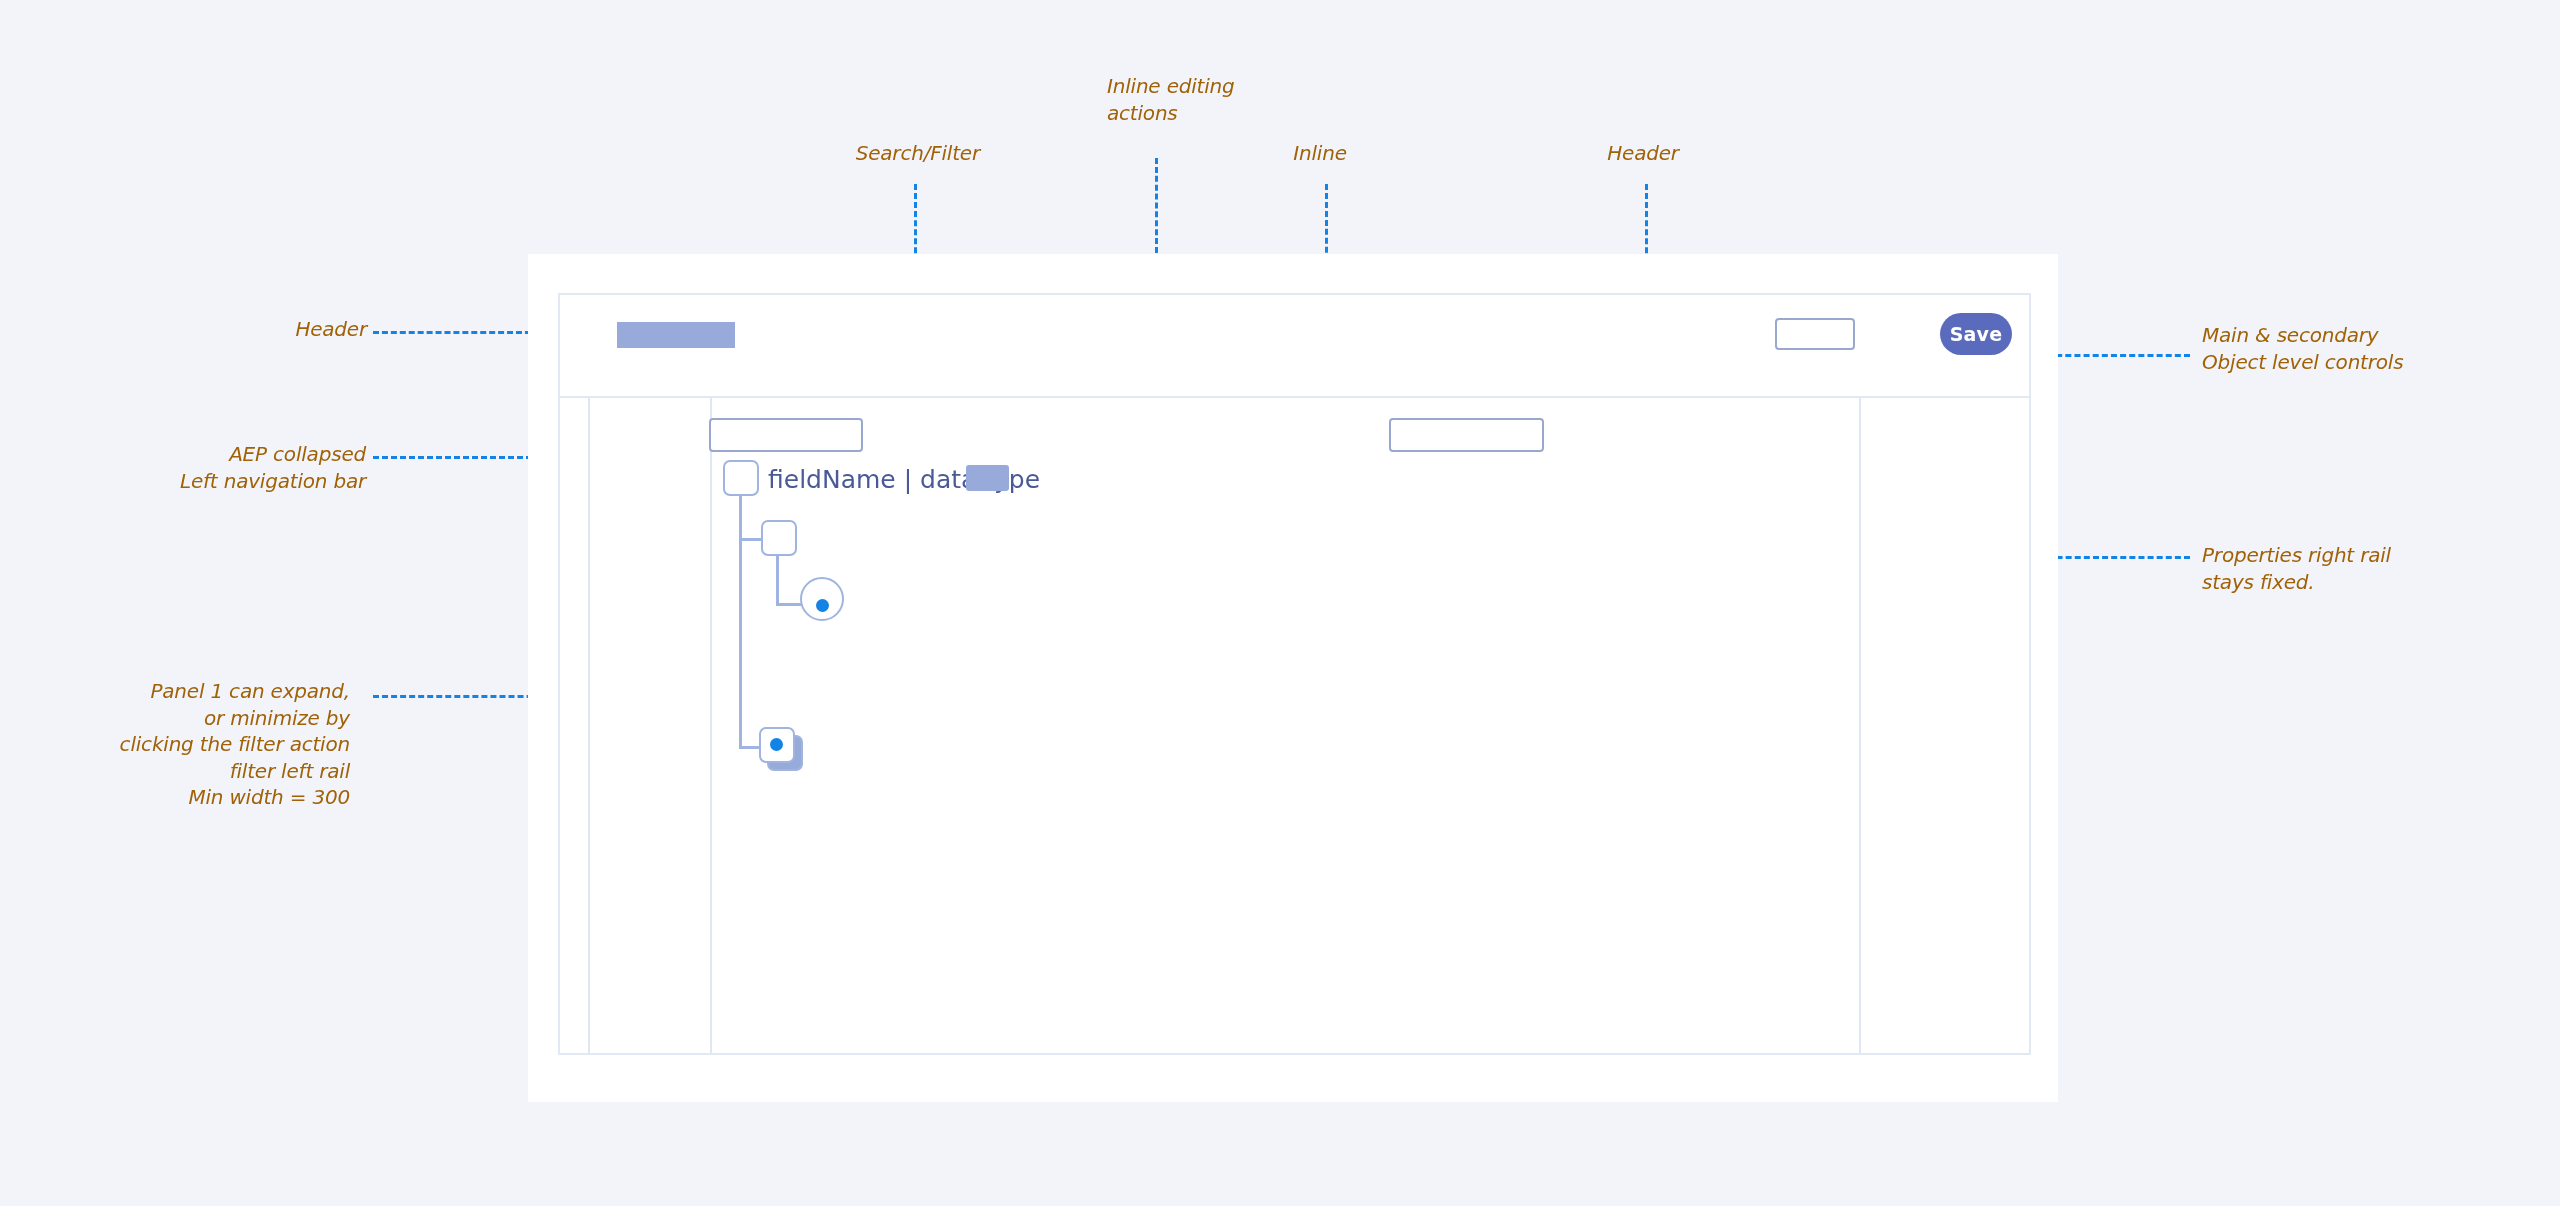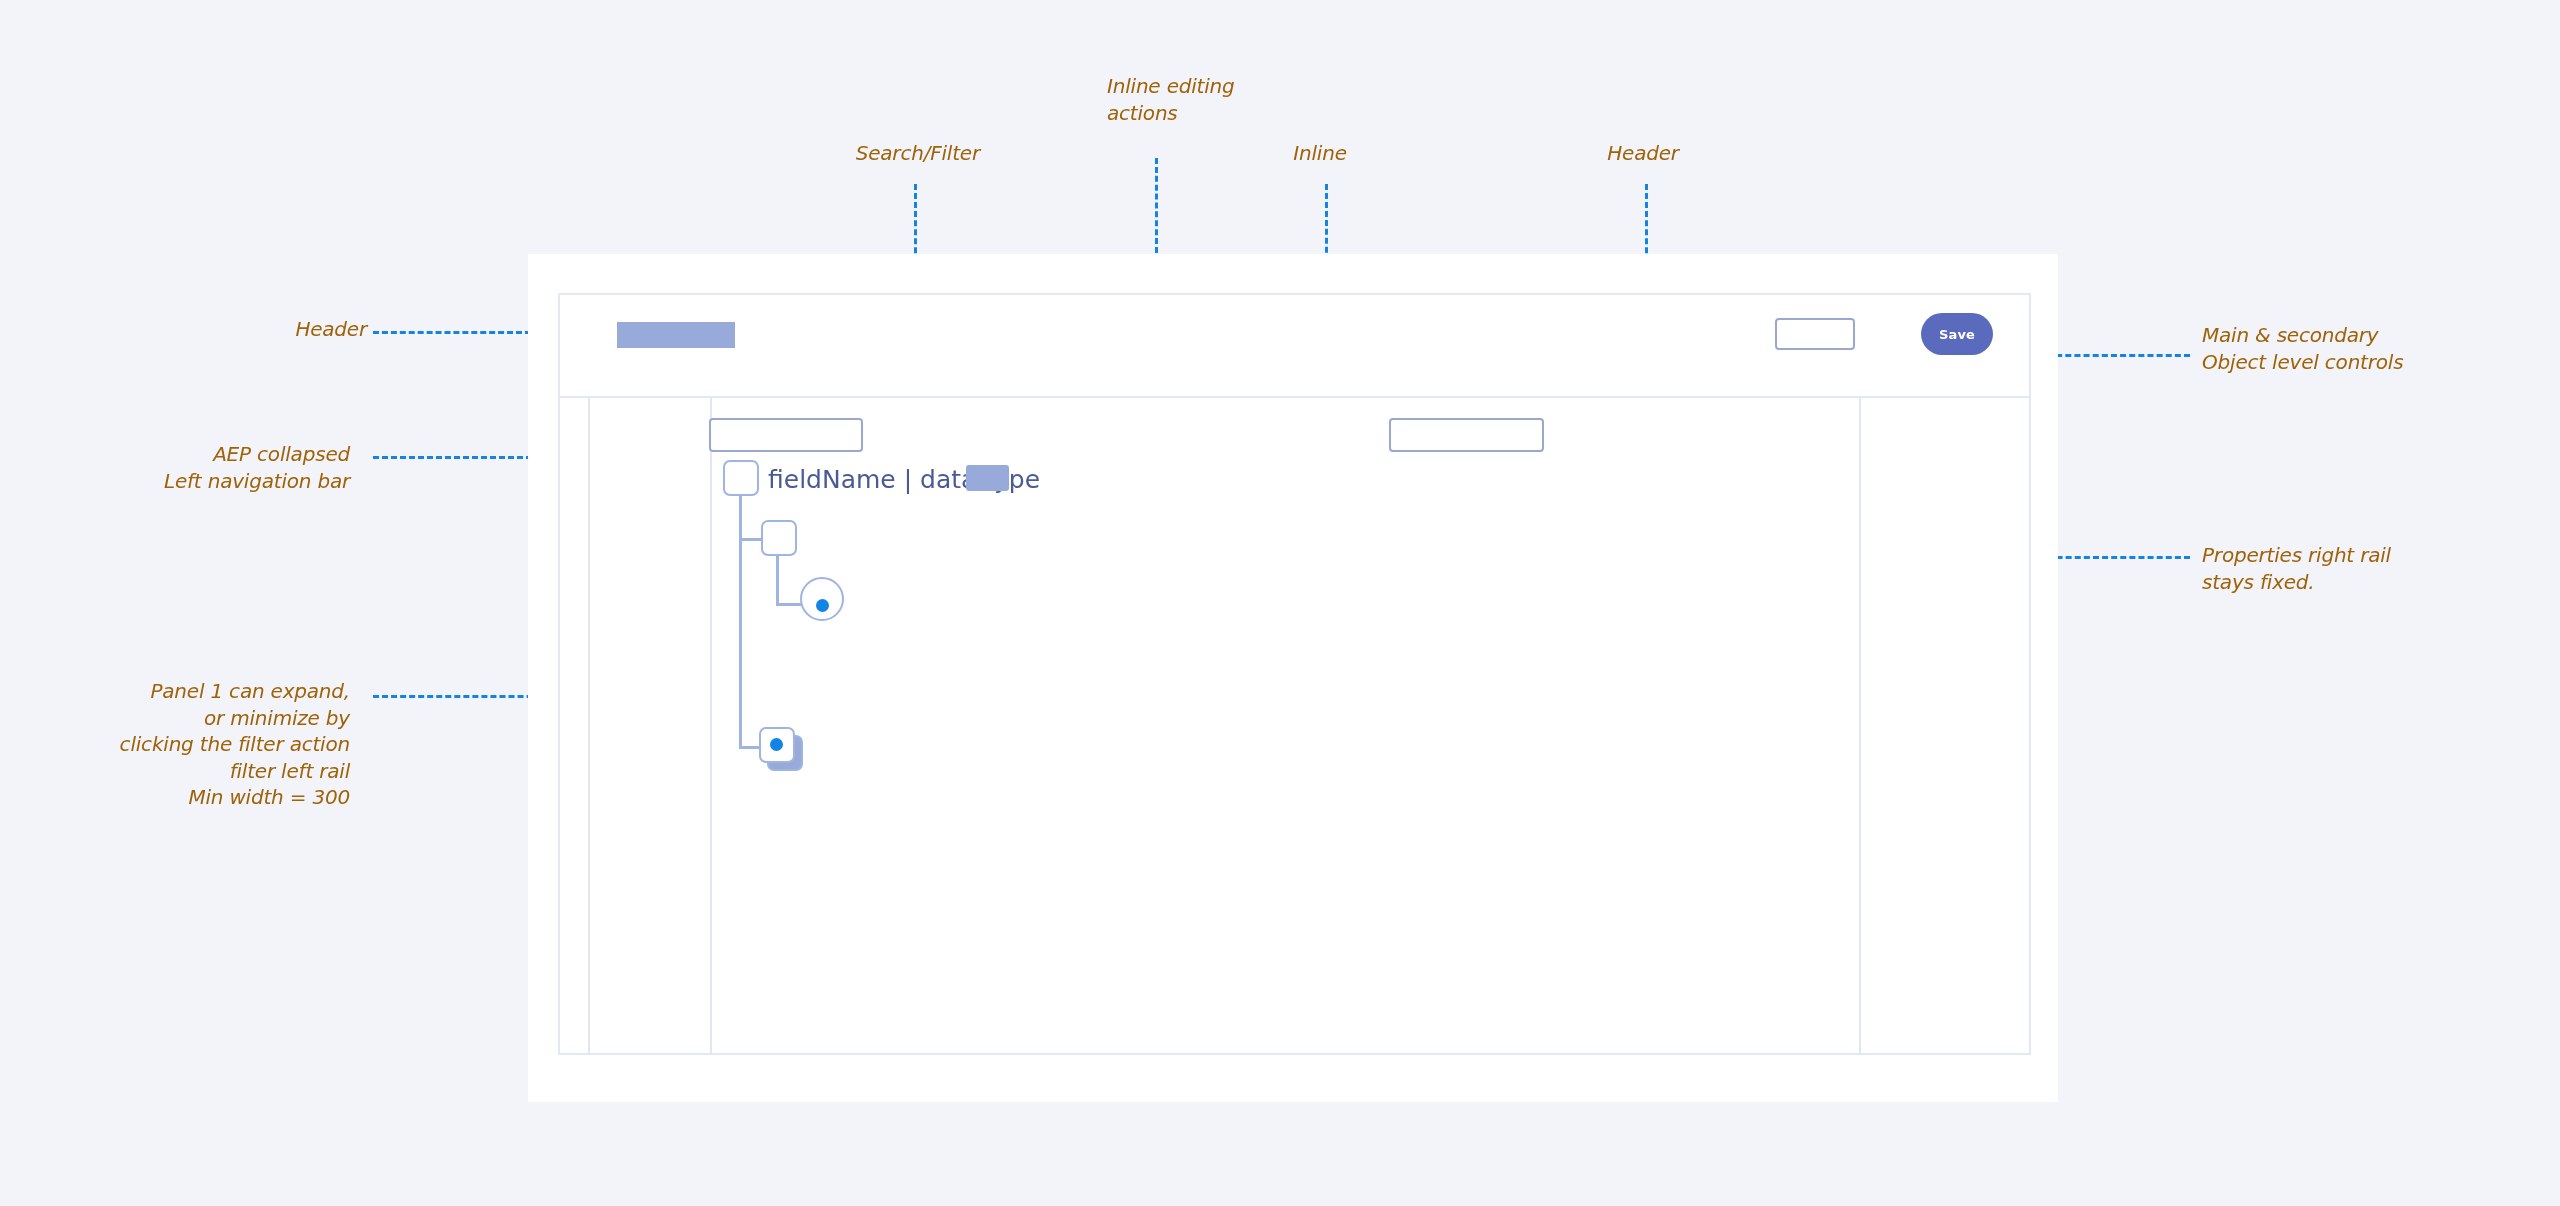--- a/index.html
+++ b/index.html
@@ -78,23 +78,23 @@
   .hdr-title-block{
     position:absolute;left:57px;top:27px;width:118px;height:26px;
     background:#97aad9;
   }
   .hdr-input{
     position:absolute;right:174px;top:23px;width:80px;height:32px;
     border:2px solid #9aa8d0;border-radius:4px;background:#fff;
     box-sizing:border-box;
   }
   .save-btn{
-    position:absolute;right:36px;top:18px;width:72px;height:42px;
+    position:absolute;right:17px;top:18px;width:72px;height:42px;
     border-radius:21px;background:#5a6bbd;
-    color:#ffffff;font-size:13px;font-weight:600;
+    color:#ffffff;font-size:19px;font-weight:600;
     display:flex;align-items:center;justify-content:center;
     font-style:normal;letter-spacing:.2px;
   }
   .search-box{
     position:absolute;left:-3px;top:20px;width:154px;height:34px;
     border:2px solid #9aa8d0;border-radius:4px;background:#fff;
     box-sizing:border-box;
   }
   .toolbar-box{
     position:absolute;left:677px;top:20px;width:155px;height:34px;
@@ -152,21 +152,21 @@
 
   <div class="dot" style="left:908px;top:446px;"></div>
   <div class="dot" style="left:1149px;top:500px;"></div>
   <div class="dot" style="left:1319px;top:482px;"></div>
   <div class="dot" style="left:1639px;top:446px;"></div>
 
   <div class="anno r" style="left:0px;top:316px;width:350px;padding-left:17px;">Header</div>
   <div class="lead-h" style="left:373px;top:331px;width:283px;"></div>
   <div class="dot" style="left:650px;top:325px;"></div>
 
-  <div class="anno r" style="left:0px;top:441px;width:350px;">AEP collapsed
+  <div class="anno r" style="left:0px;top:441px;width:350px;padding-left:16px;">AEP collapsed
 Left navigation bar</div>
   <div class="lead-h" style="left:373px;top:456px;width:240px;"></div>
   <div class="dot" style="left:607px;top:450px;"></div>
 
   <div class="anno r" style="left:0px;top:678px;width:350px;">Panel 1 can expand,
 or minimize by
 clicking the filter action
 filter left rail
 Min width = 300</div>
   <div class="lead-h" style="left:373px;top:695px;width:268px;"></div>

